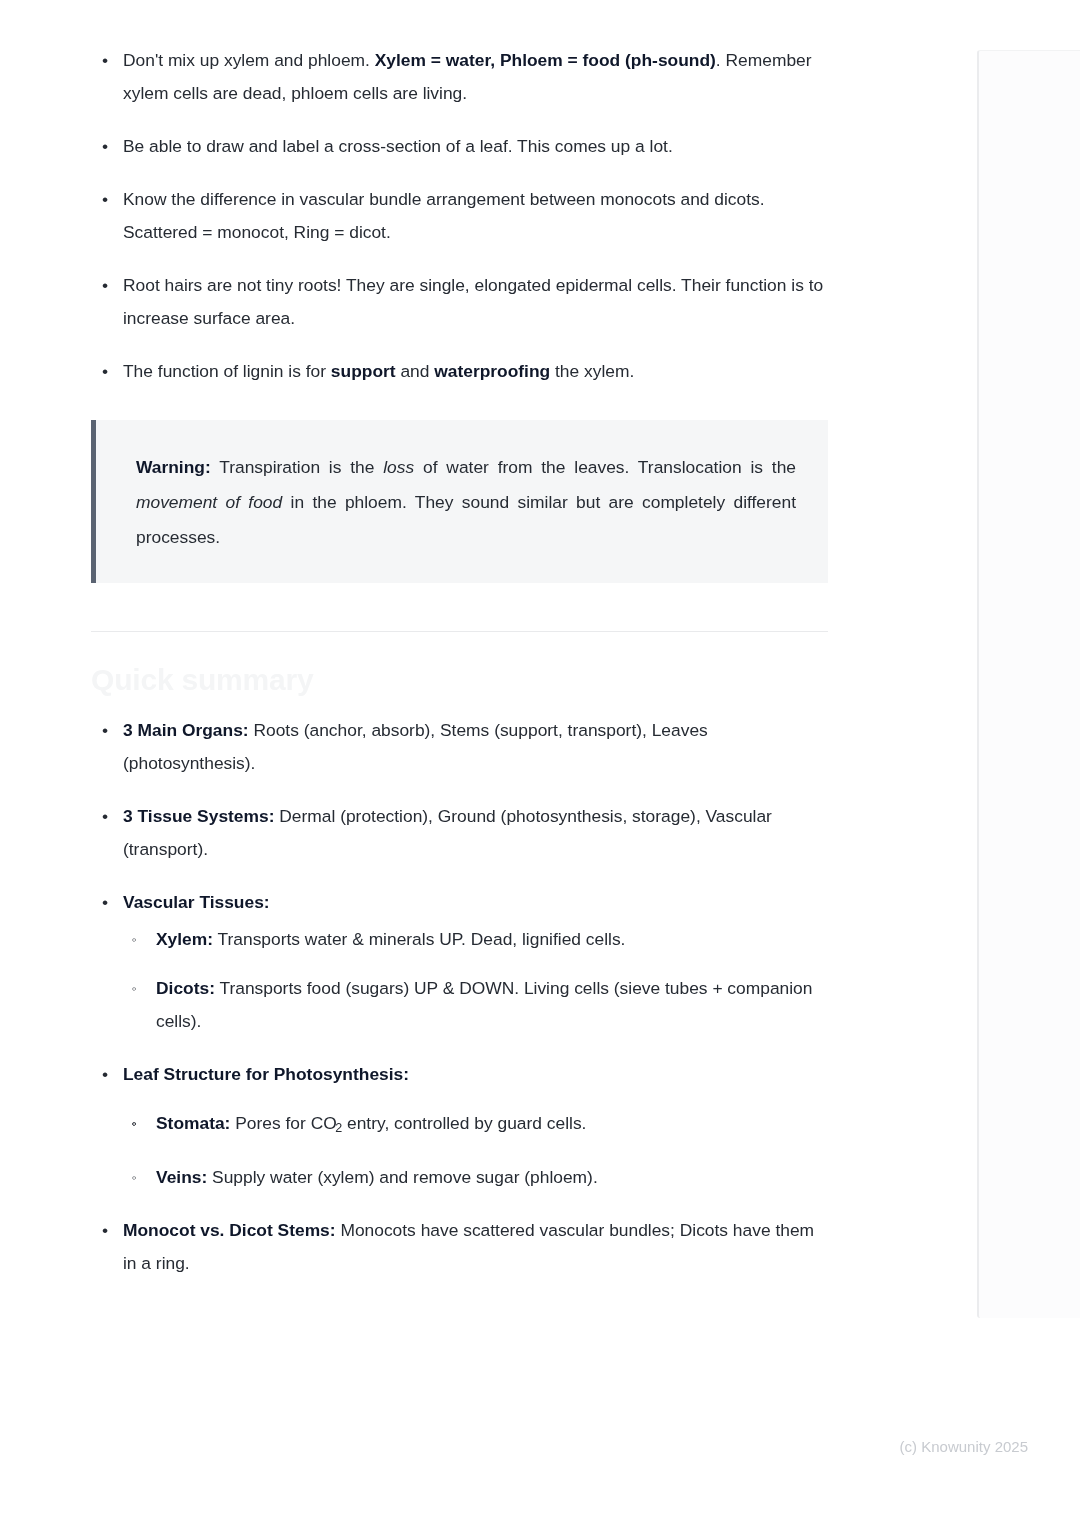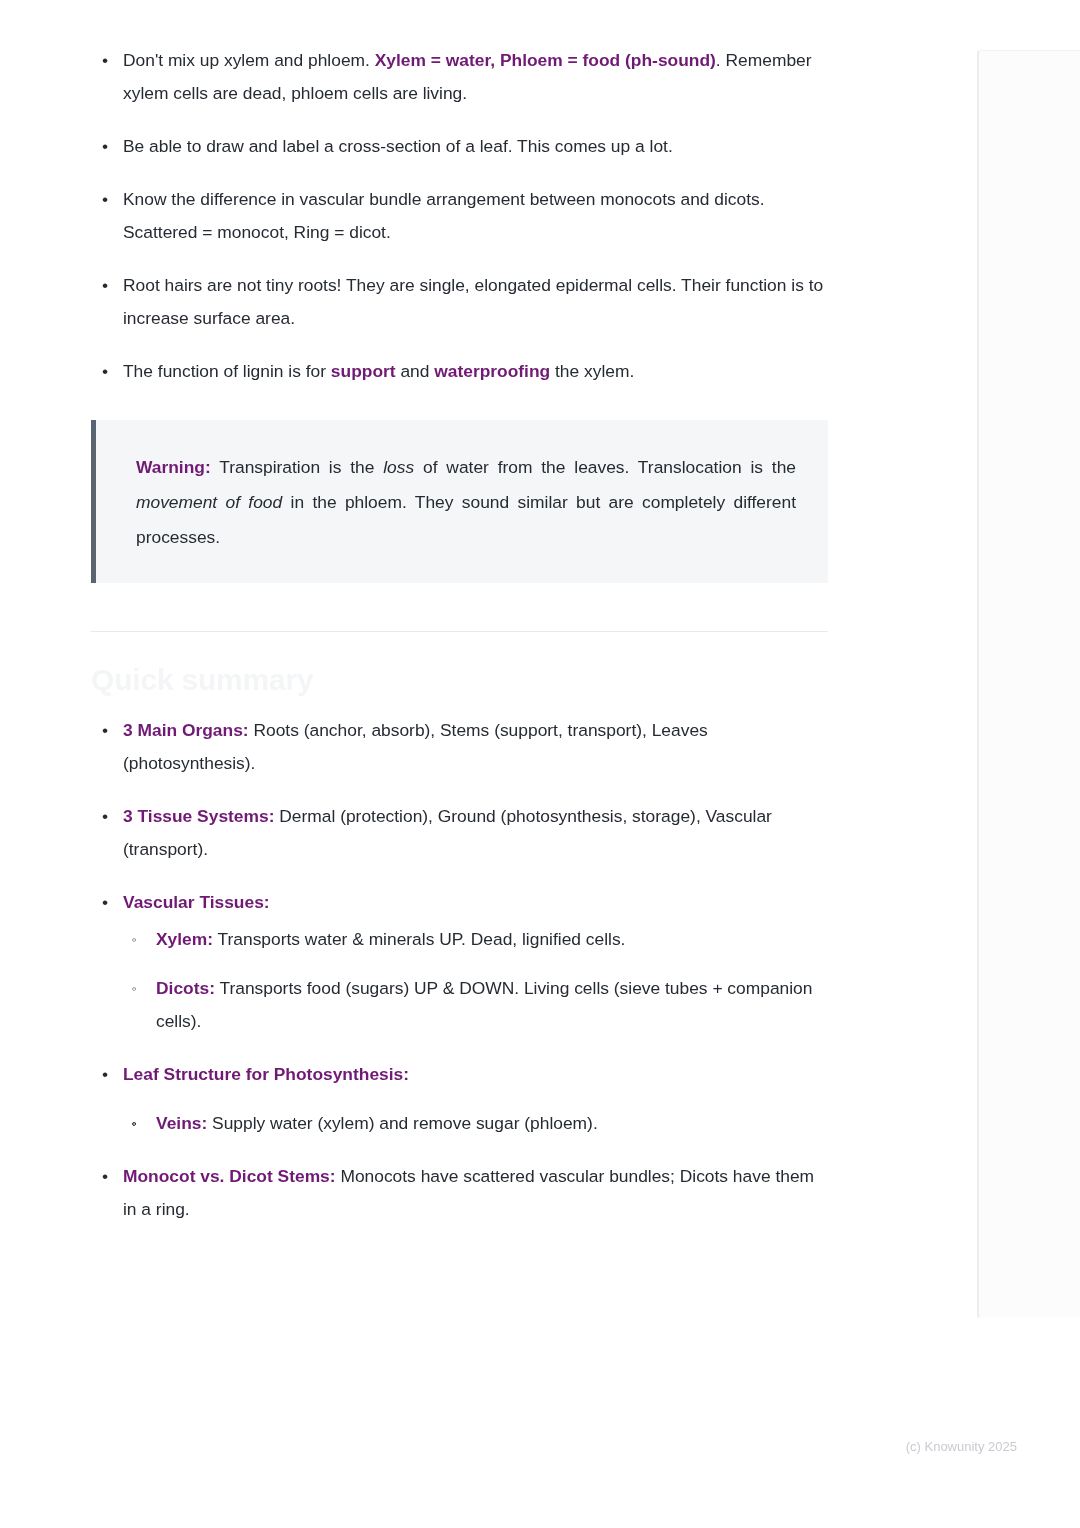--- a/index.html
+++ b/index.html
@@ -105,34 +105,34 @@
   li.subbullet:last-child { margin-bottom: 0; }
   li.subbullet > .marker {
     position: absolute;
     left: 9px;
     top: 0;
     font-size: 13px;
     line-height: 33px;
     color: #262b33;
   }
 
-  b, strong { font-weight: bold; color: #701a75; }
+  b, strong { font-weight: bold; color: #0f172a; }
   i, em { }
 
   sub {
     font-size: 72%;
     vertical-align: -0.22em;
     margin-left: -0.12em;
   }
 
   #footer {
     position: absolute;
-    right: 63px;
+    right: 52px;
     top: 1437px;
-    font-size: 13px;
+    font-size: 15px;
     line-height: 20px;
     color: #c8cbd0;
     white-space: nowrap;
   }
 </style>
 </head>
 <body>
 
 <div id="side-panel"></div>
 
@@ -157,21 +157,21 @@
   <ul class="sum-list" id="summary-list">
       <li class="bullet"><span class="marker">•</span><span><b>3 Main Organs:</b><span> Roots (anchor, absorb), Stems (support, transport), Leaves (photosynthesis).</span></span></li>
       <li class="bullet"><span class="marker">•</span><span><b>3 Tissue Systems:</b><span> Dermal (protection), Ground (photosynthesis, storage), Vascular (transport).</span></span></li>
       <li class="bullet"><span class="marker">•</span><span><b>Vascular Tissues:</b></span><ul class="sub-list">
           <li class="subbullet"><span class="marker">◦</span><span><b>Xylem:</b><span> Transports water &amp; minerals UP. Dead, lignified cells.</span></span></li>
           <li class="subbullet"><span class="marker">◦</span><span><b>Dicots:</b><span> Transports food (sugars) UP &amp; DOWN. Living cells (sieve tubes + companion cells).</span></span></li>
         </ul></li>
       <li class="bullet"><span class="marker">•</span><span><b>Leaf Structure for Photosynthesis:</b></span><ul class="sub-list">
           <li class="subbullet"><span class="marker">◦</span></li>
           <li class="subbullet"><span class="marker">◦</span></li>
-          <li class="subbullet"><span class="marker">◦</span></li>
+          <li class="subbullet"><span class="marker">◦</span><span><b>Stomata:</b><span> Pores for CO</span><sub>2</sub><span> entry, controlled by guard cells.</span></span></li>
           <li class="subbullet"><span class="marker">◦</span><span><b>Veins:</b><span> Supply water (xylem) and remove sugar (phloem).</span></span></li>
         </ul></li>
       <li class="bullet"><span class="marker">•</span><span><b>Monocot vs. Dicot Stems:</b><span> Monocots have scattered vascular bundles; Dicots have them in a ring.</span></span></li>
     </ul>
 
 </div>
 
 <div id="footer">(c) Knowunity 2025</div>
 
 </body></html>

